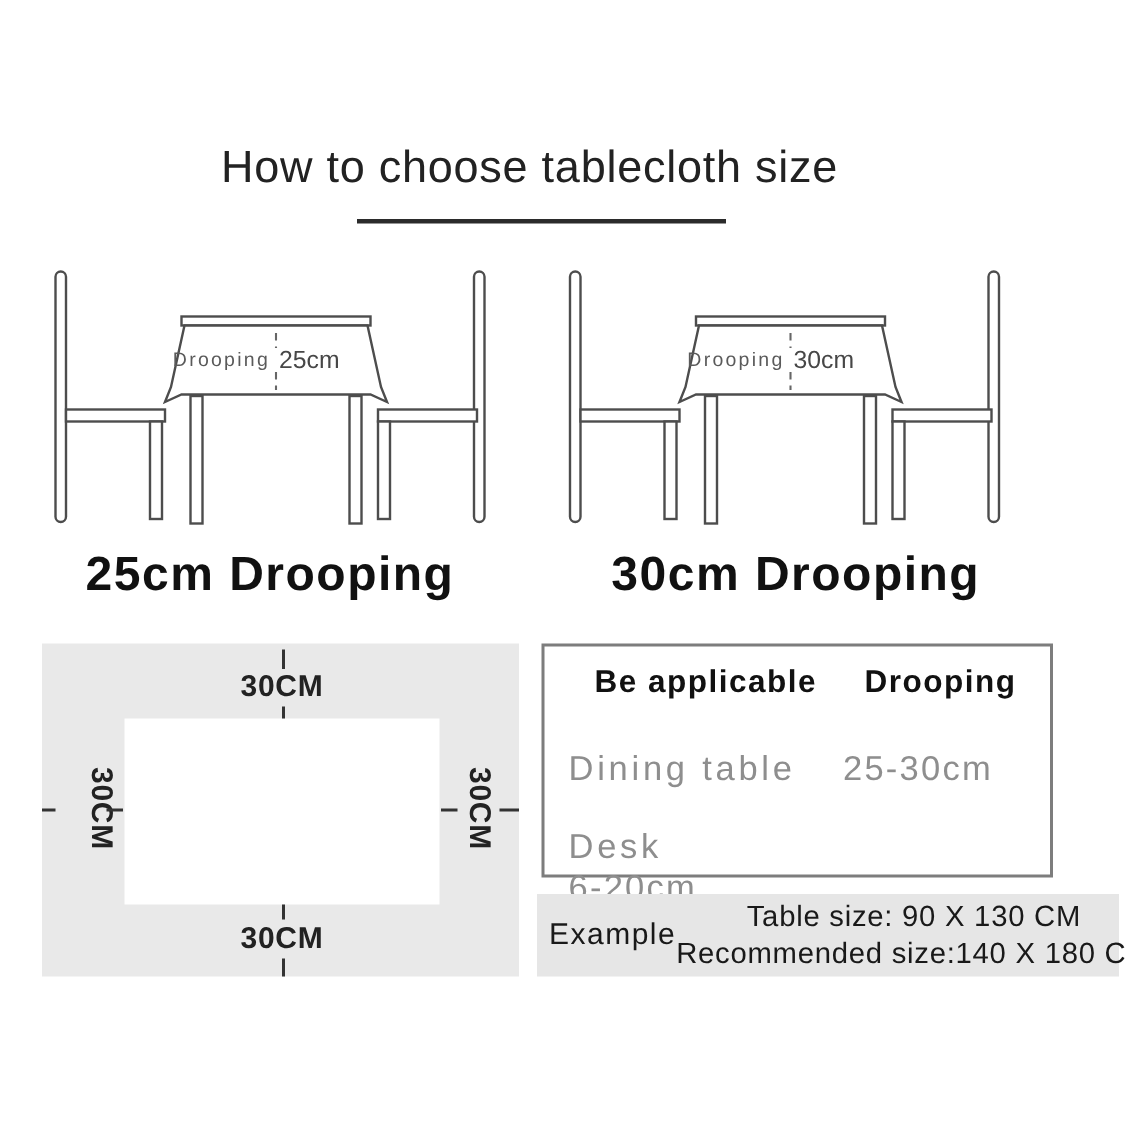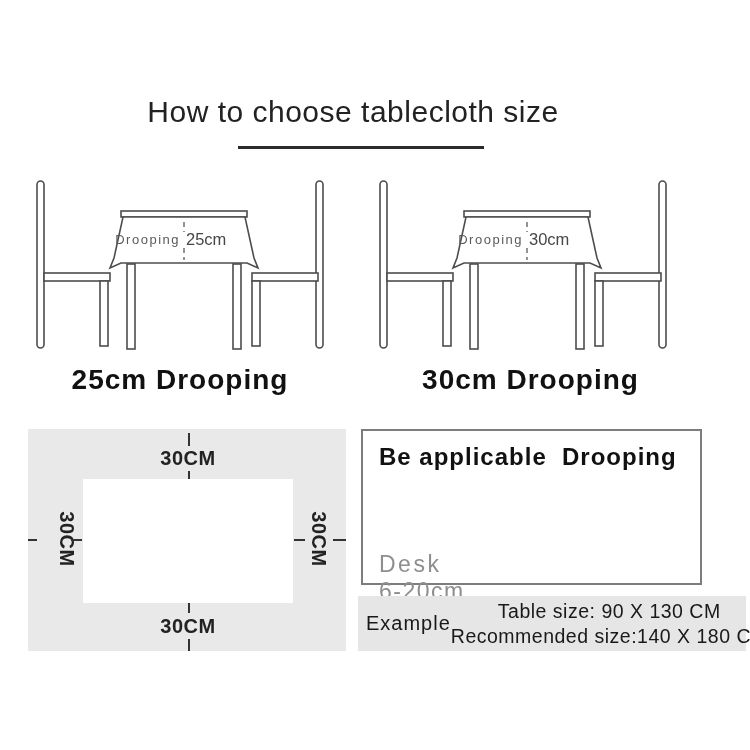--- a/index.html
+++ b/index.html
@@ -15,21 +15,21 @@
   .title-underline{
     position:absolute;left:238px;top:146px;width:246px;height:3px;background:#2b2b2b;
   }
   
   .illus{position:absolute;top:178px;width:310px;height:175px;}
   .illus.left{left:25px;}
   .illus.right{left:368px;}
   .cloth-word{font-family:"Liberation Sans",sans-serif;font-size:13px;fill:#5a5a5a;letter-spacing:1.5px;}
   .cloth-val{font-family:"Liberation Sans",sans-serif;font-size:16.5px;fill:#474747;}
   .caption{
-    position:absolute;top:364px;text-align:center;font-size:28px;font-weight:700;
+    position:absolute;top:364px;text-align:center;font-size:32px;font-weight:700;
     letter-spacing:1px;color:#111;
   }
   .caption.left{left:25px;width:310px;}
   .caption.right{left:368px;width:325px;}
   
   .panel{position:absolute;left:28px;top:429px;width:318px;height:222px;background:#e9e9e9;}
   .panel .sheet{position:absolute;left:55px;top:50px;width:210px;height:124px;background:#ffffff;}
   .dv{position:absolute;width:2px;background:#333;}
   .dh{position:absolute;height:2px;background:#333;}
   .mlabel{
@@ -38,21 +38,21 @@
   }
   .mlabel.vert{width:80px;height:22px;transform:rotate(90deg);}
   
   .frame{
     position:absolute;left:361px;top:429px;width:337px;height:152px;
     background:#fff;border:2px solid #7d7d7d;
   }
   .t-line{position:absolute;left:16px;right:8px;display:flex;align-items:baseline;}
   .t-name{flex:1;}
   .t-val{width:130px;}
-  .t-header{top:12px;font-size:24px;font-weight:700;letter-spacing:1px;color:#111;}
+  .t-header{top:12px;font-size:21px;font-weight:700;letter-spacing:1px;color:#111;text-align:center;}
   .t-row{font-size:23px;color:#8e8e8e;letter-spacing:2.5px;}
   .t-row .t-val{letter-spacing:1.5px;}
   .t-row.r1{top:68px;}
   .t-row.r2{top:120px;flex-direction:column;}
   
   .example{
     position:absolute;left:358px;top:596px;width:388px;height:55px;background:#e6e6e6;
     display:flex;align-items:center;
   }
   .ex-label{font-size:20px;font-weight:500;letter-spacing:1px;color:#191919;padding-left:8px;white-space:nowrap;}
@@ -126,20 +126,24 @@
     <div class="dh" style="left:266px;top:110px;width:11px;"></div>
     <div class="mlabel vert" style="left:251px;top:99px;">30CM</div>
     <div class="dh" style="left:305px;top:110px;width:13px;"></div>
   </div>
 
   <div class="frame">
     <div class="t-line t-header">
       <span class="t-name">Be applicable</span>
       <span class="t-val">Drooping</span>
     </div>
+    <div class="t-line t-row r1">
+      <span class="t-name">Dining table</span>
+      <span class="t-val">25-30cm</span>
+    </div>
     <div class="t-line t-row r2">
       <span class="t-name">Desk</span>
       <span class="t-val">6-20cm</span>
     </div>
   </div>
 
   <div class="example">
     <div class="ex-label">Example</div>
     <div class="ex-lines">
       <div class="ex-line">Table size: 90 X 130 CM</div>

